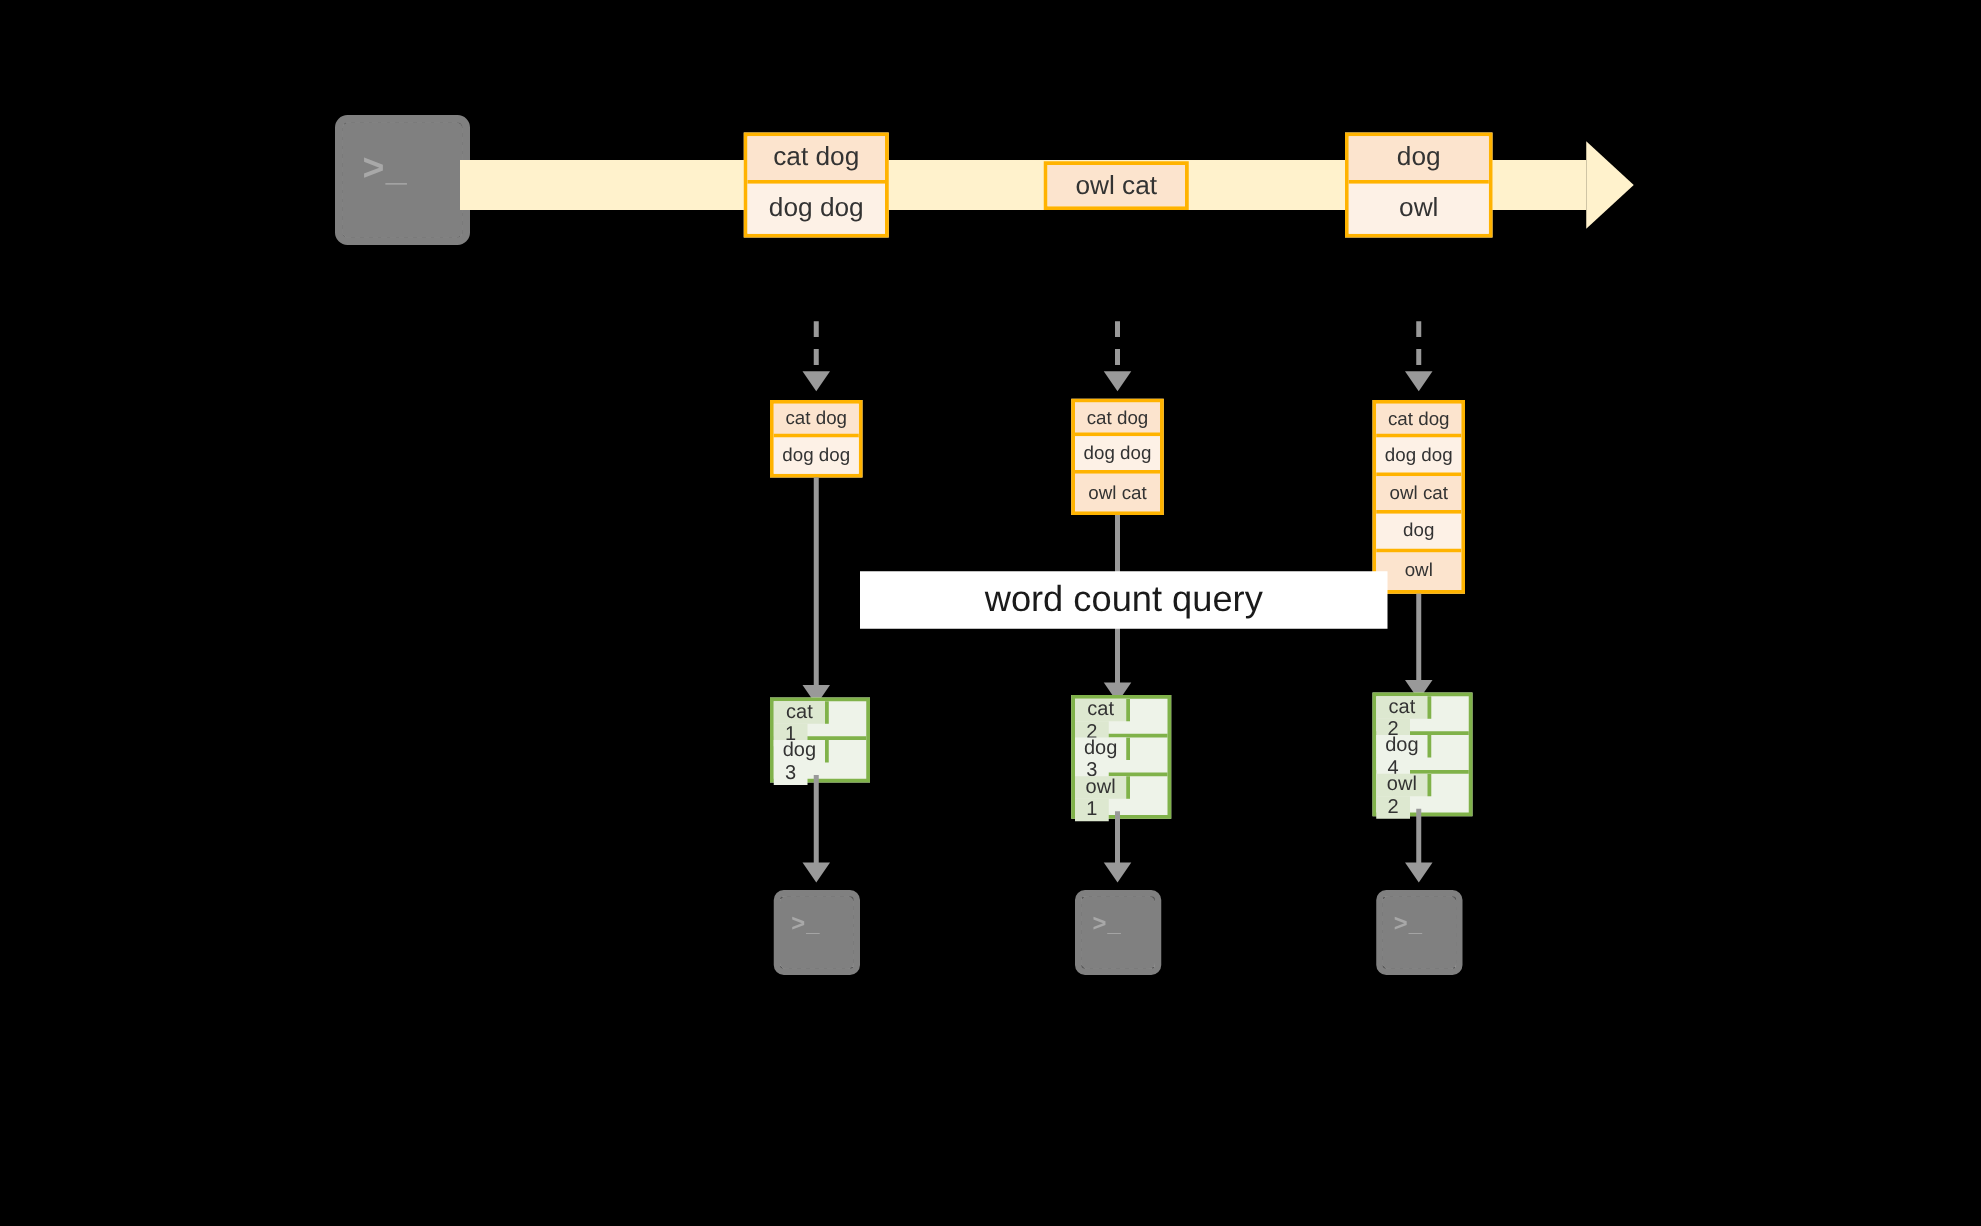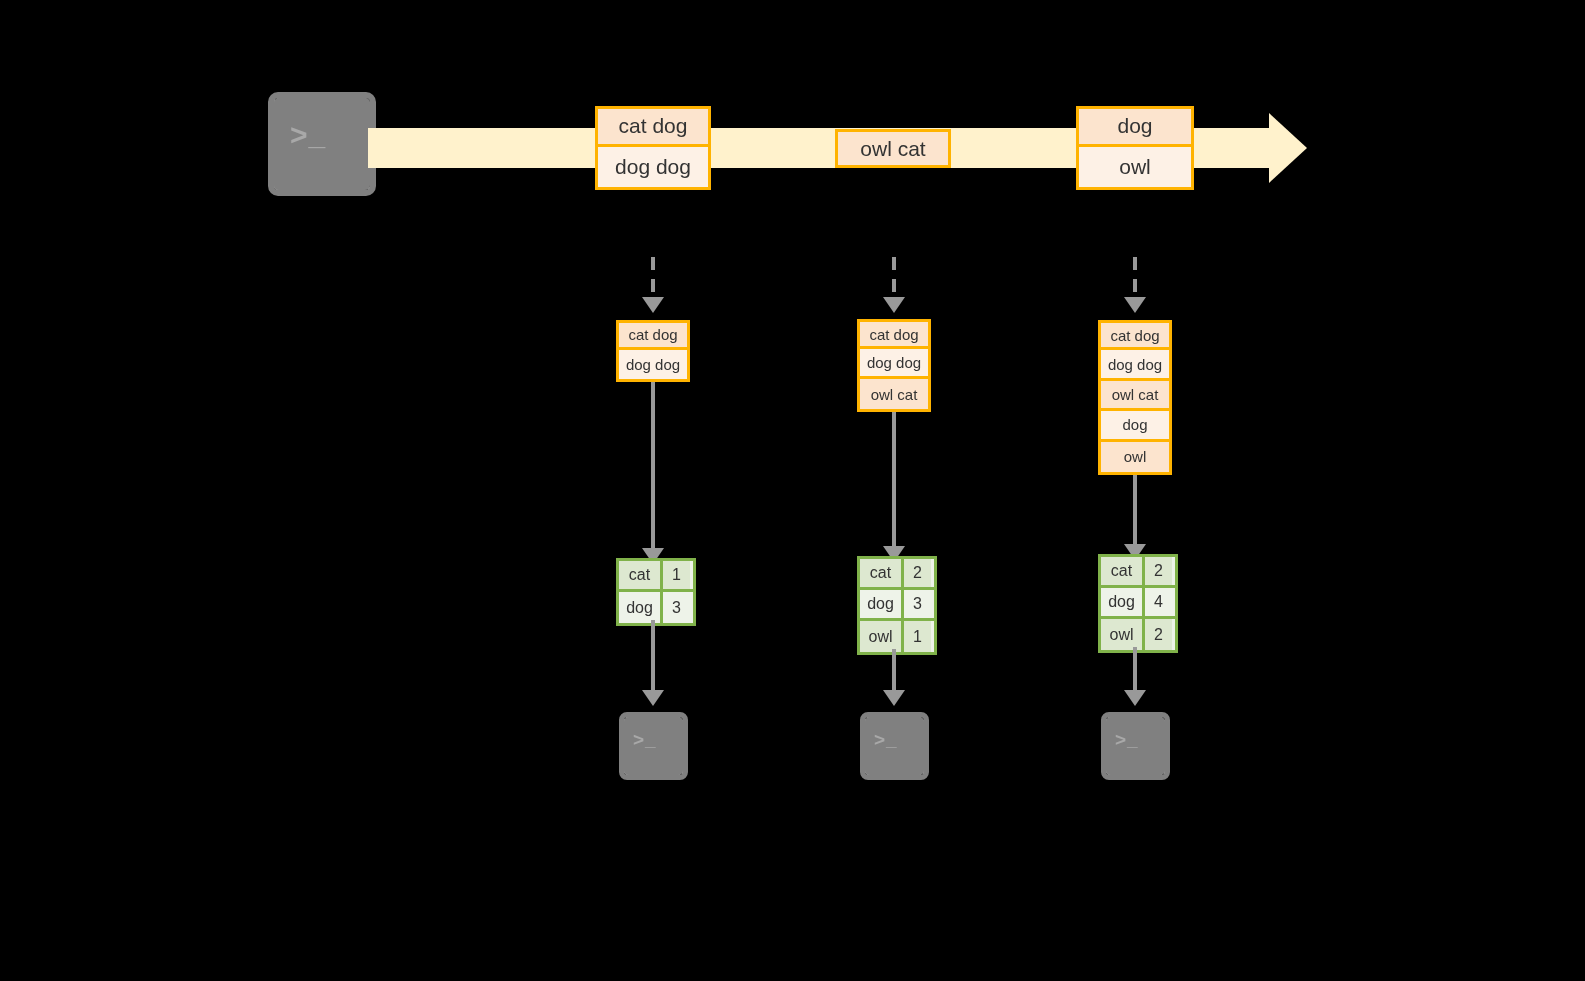--- a/index.html
+++ b/index.html
@@ -85,20 +85,21 @@
     border: 3px solid #80b24a;
     background: #eef3e9;
     display: flex;
     flex-direction: column;
   }
   .gtable .grow {
     box-sizing: border-box;
     display: flex;
     border-bottom: 3px solid #80b24a;
     height: 31px;
+    flex-direction: column;
   }
   .gtable .grow:last-child { border-bottom: none; }
   .gtable .gcell {
     box-sizing: border-box;
     display: flex;
     align-items: center;
     justify-content: center;
     color: #333333;
     font-size: 16px;
     background: #eef3e9;
@@ -266,14 +267,17 @@
   </div>
 
   <div class="vline" style="left:1133px; top:647px; height:45px;"></div>
   <div class="vhead" style="left:1124px; top:690px;"></div>
 
   <div class="term" style="left:1101px; top:712px; width:69px; height:68px; border-width:5px; border-radius:8px;">
     <div class="term-inner"></div>
     <div class="term-glyph" style="left:9px; top:13px; font-size:19px;">&gt;_</div>
   </div>
 
+  <div class="banner" style="left:688px; top:457px; width:422px; height:46px; font-size:29px;">
+    <span>word count query</span>
+  </div>
 
 </div>
 
 </body></html>

